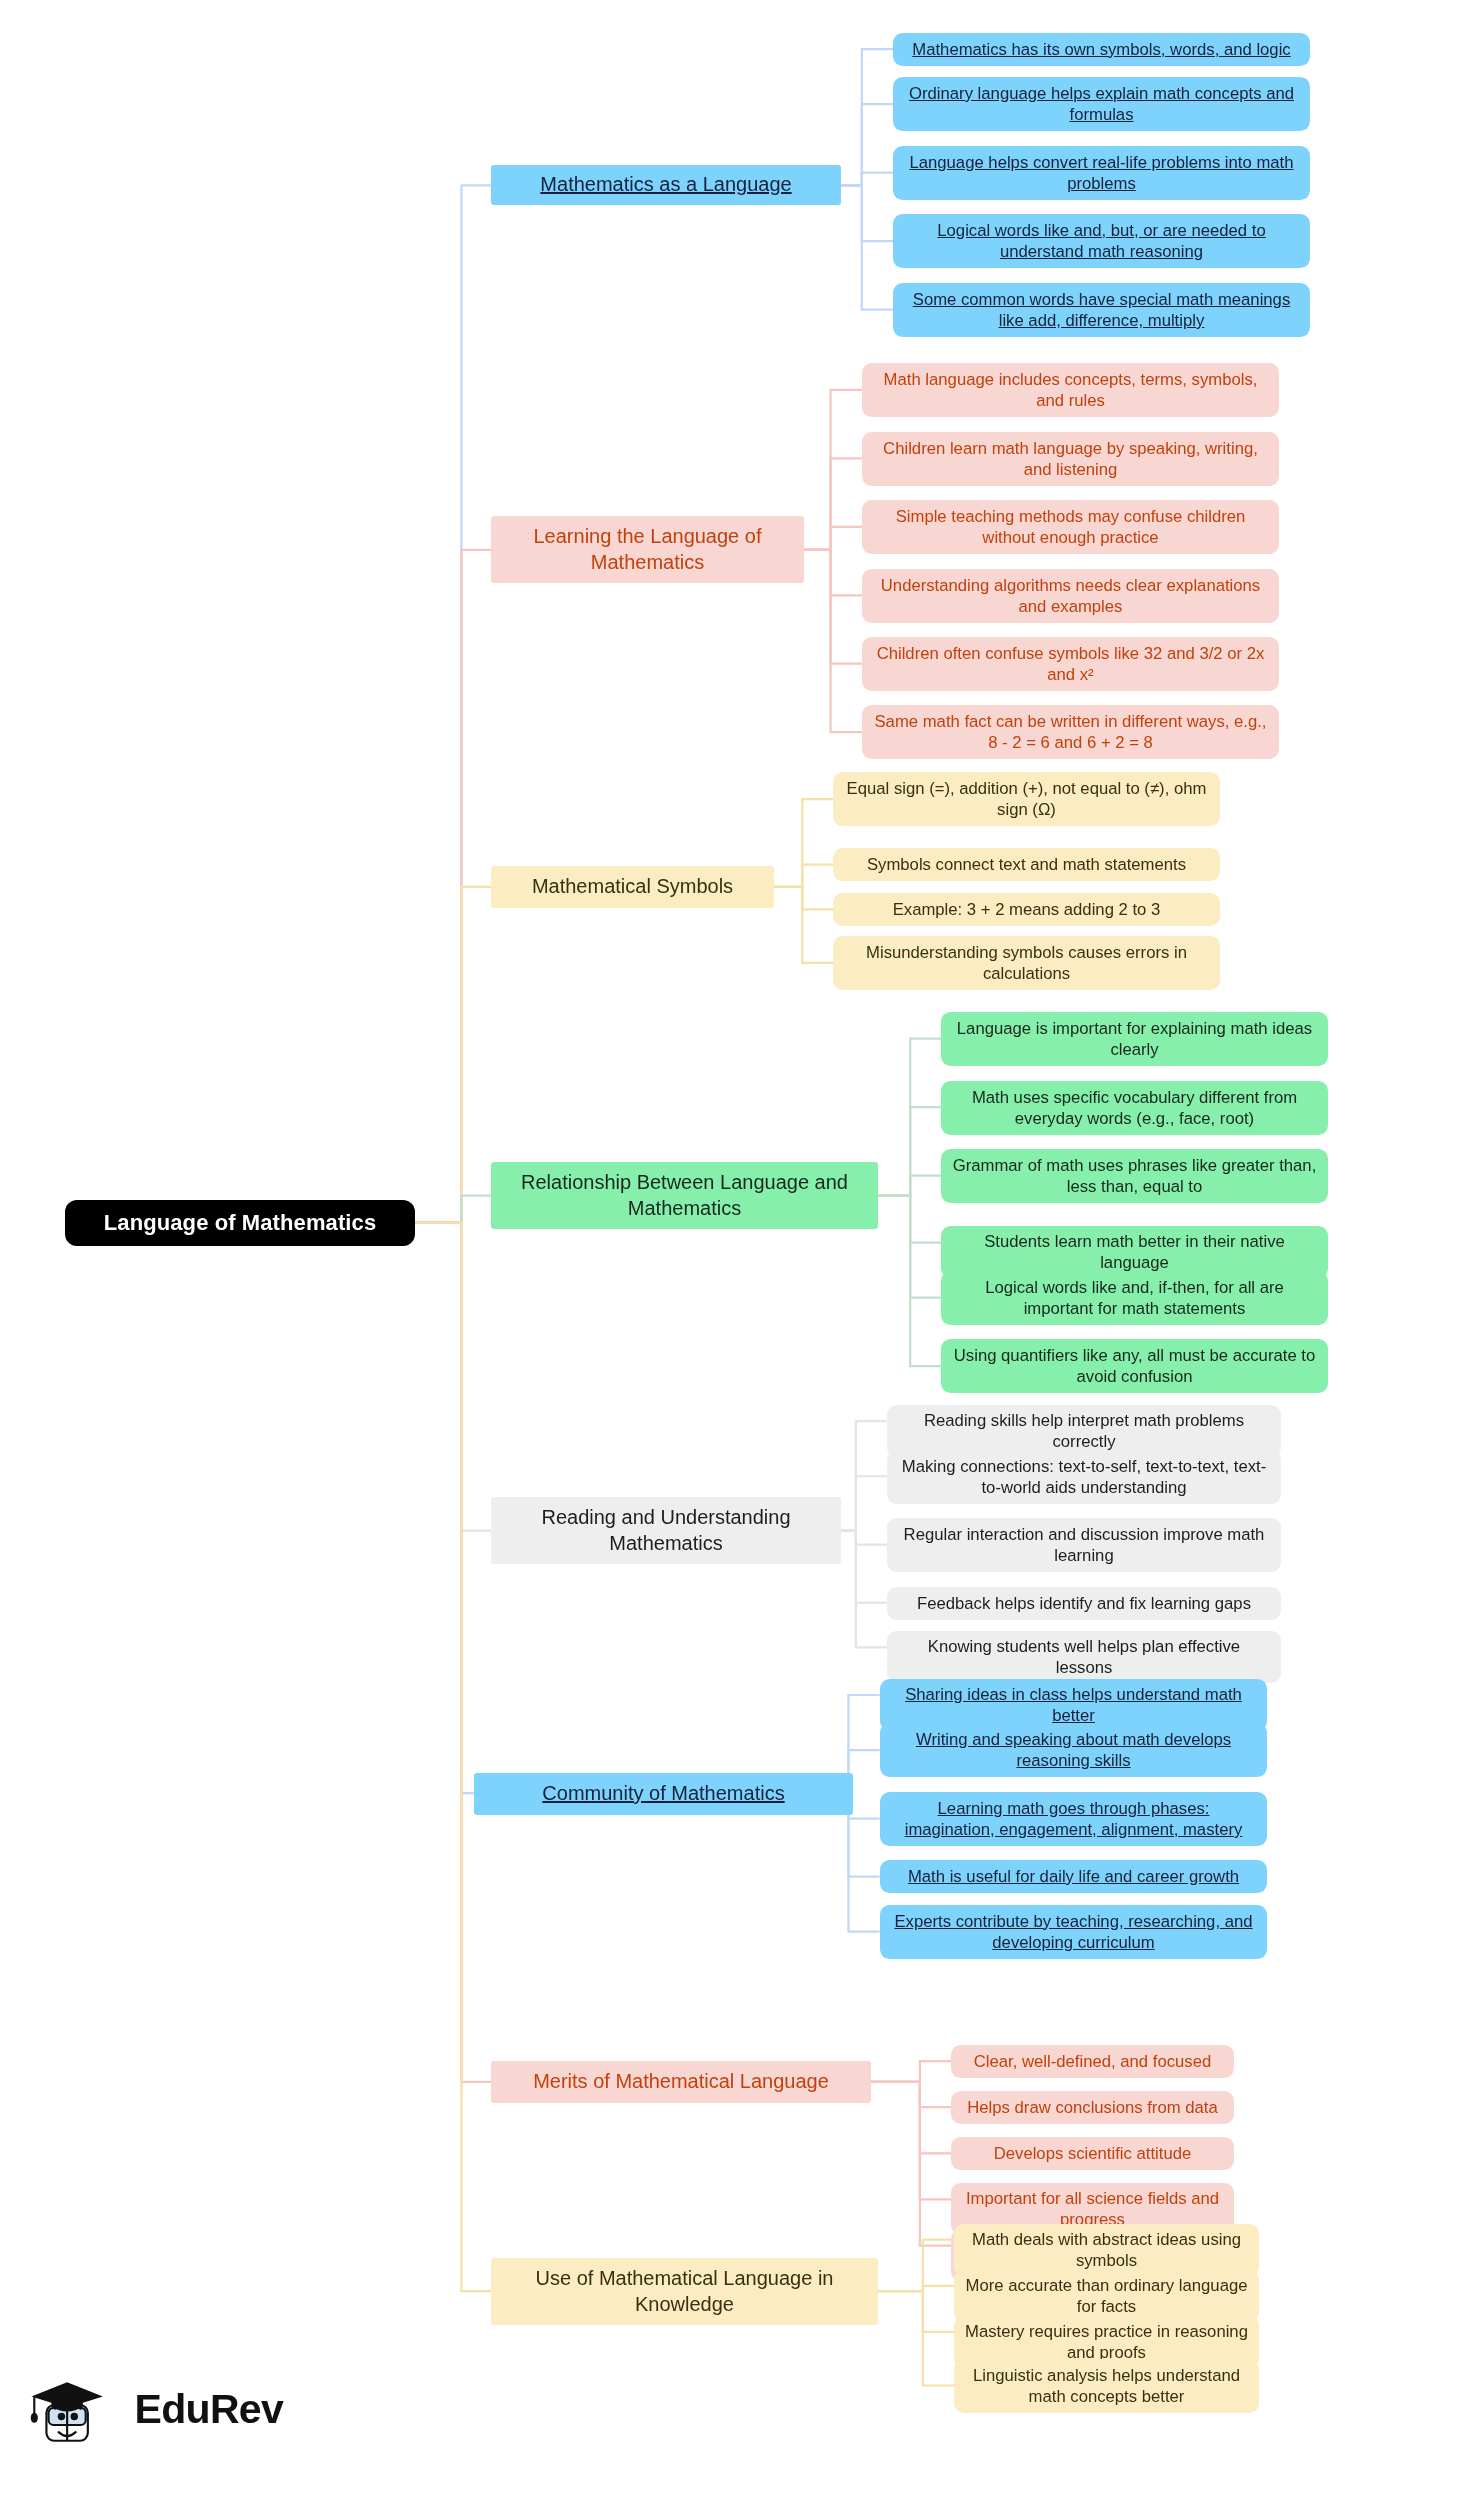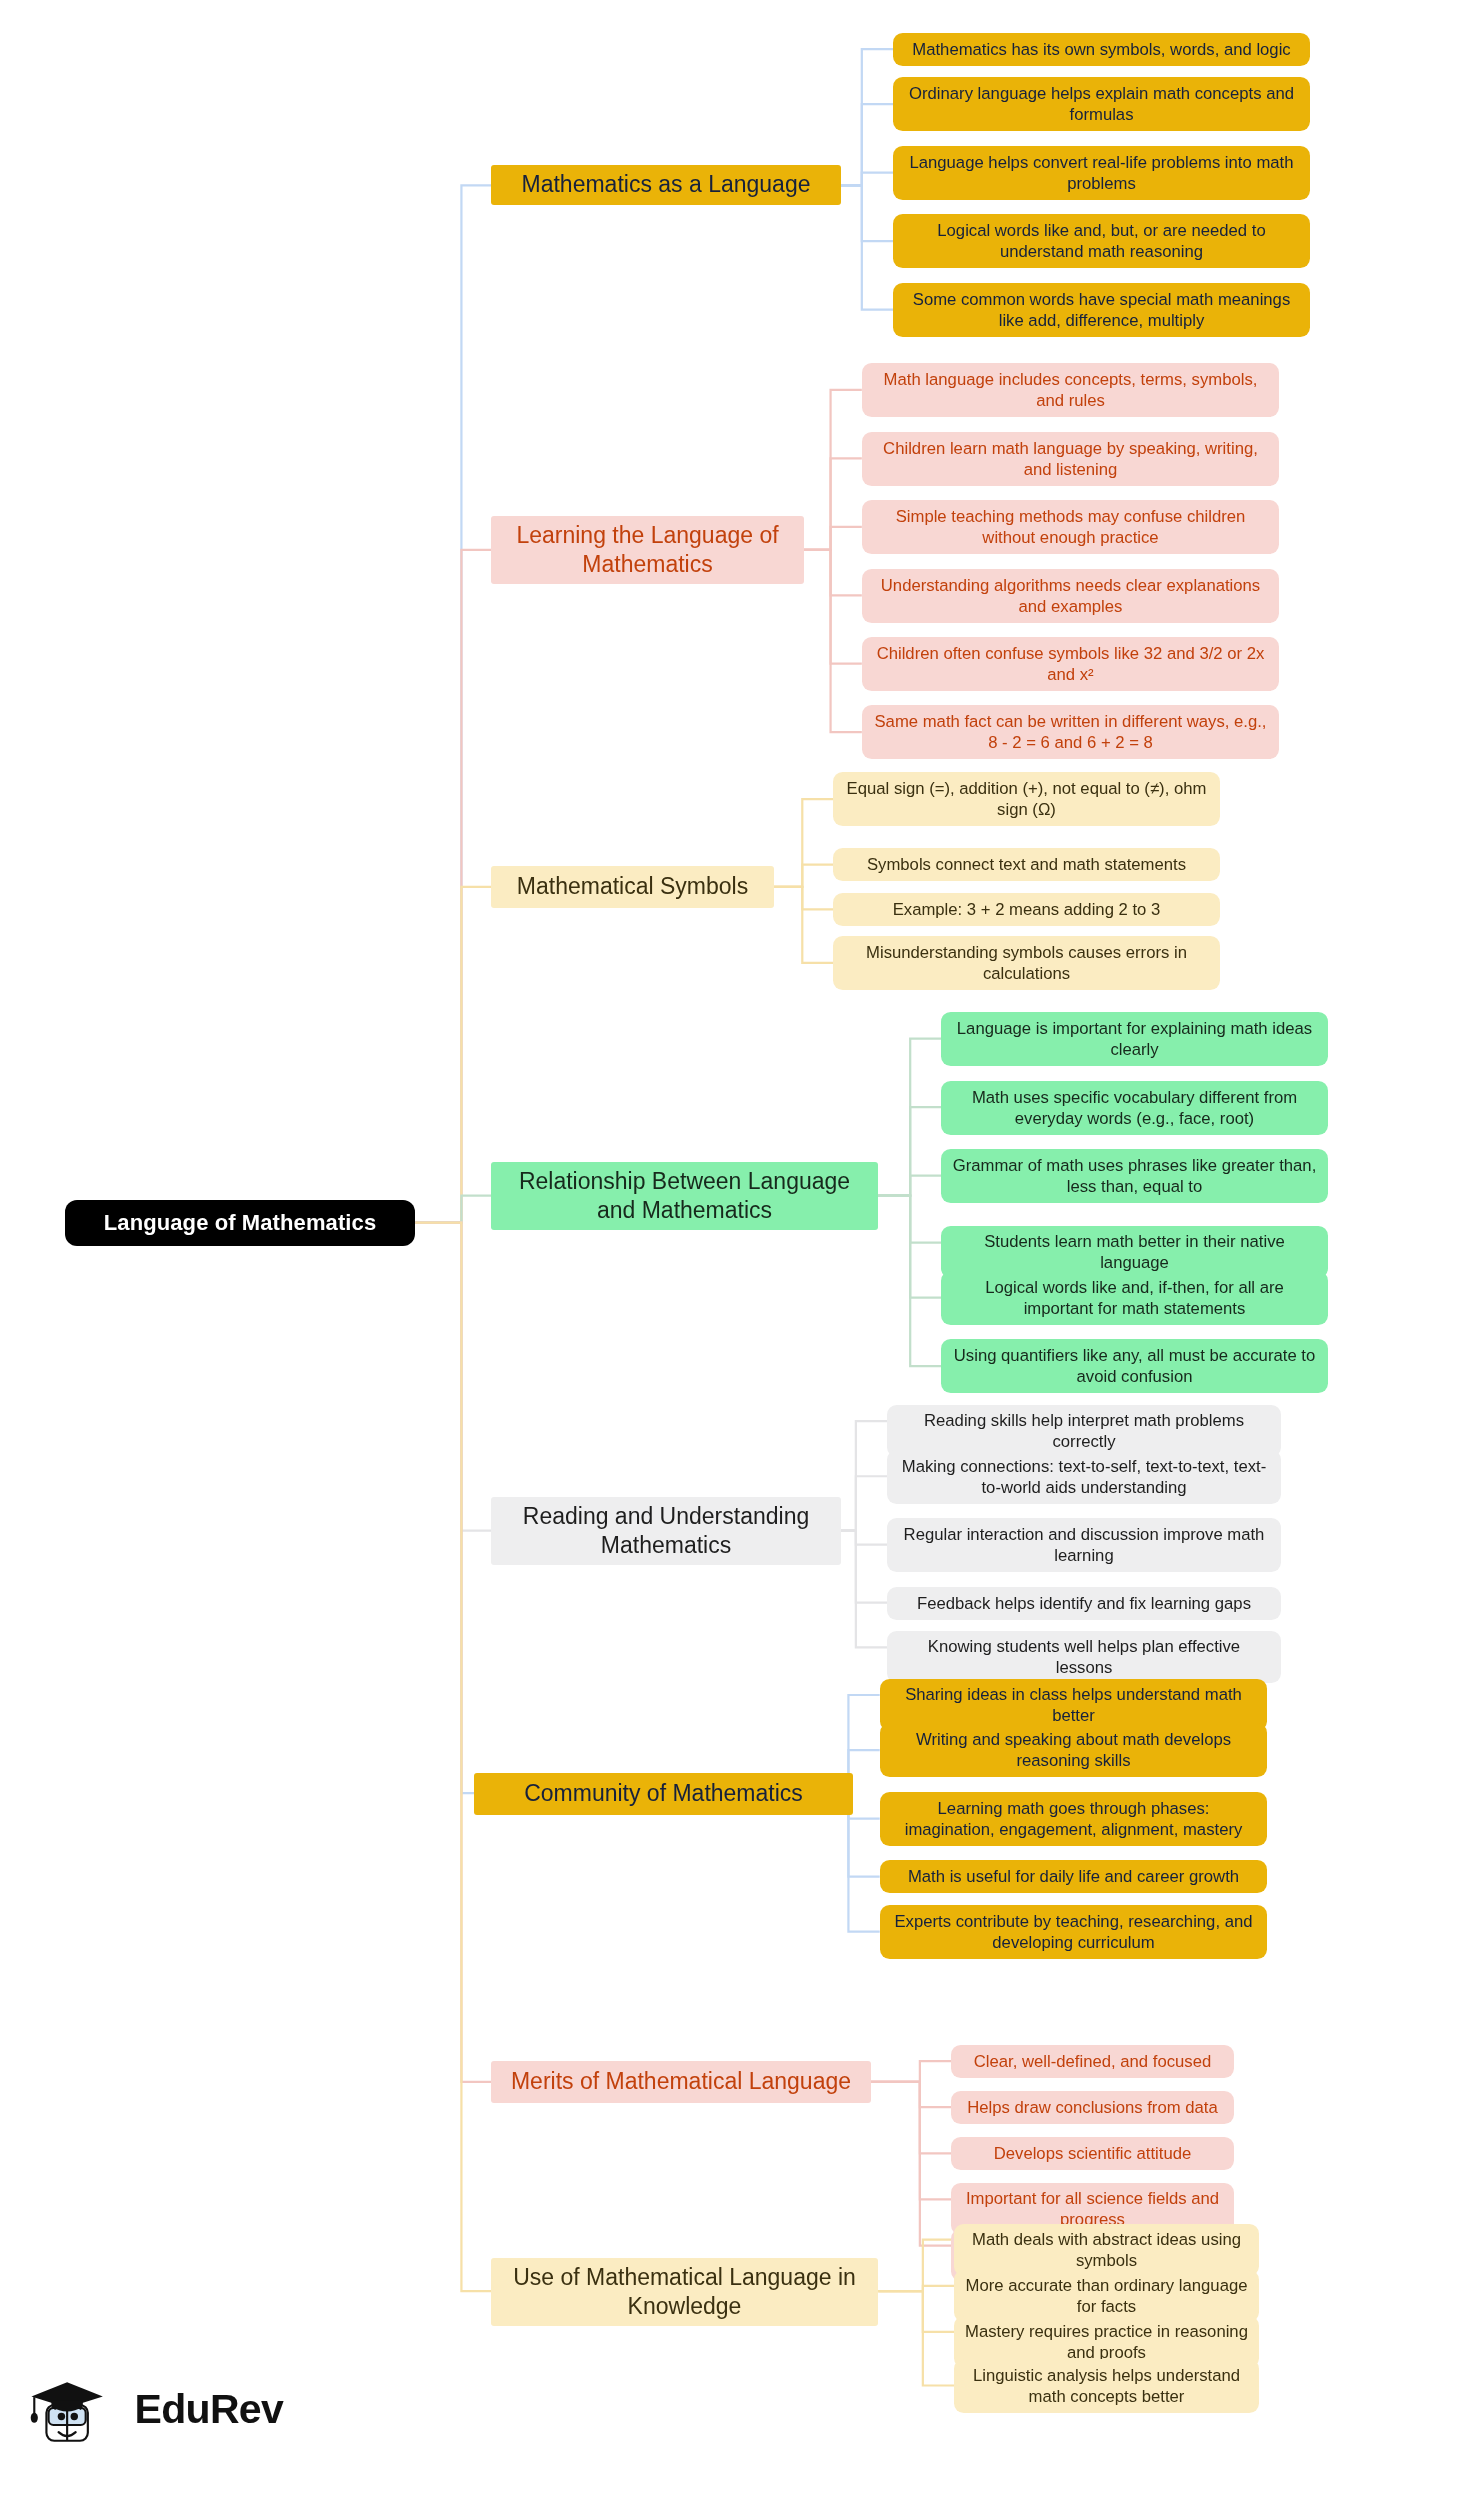--- a/index.html
+++ b/index.html
@@ -35,31 +35,31 @@
   }
   .root {
     background: #000000;
     color: #ffffff;
     font-weight: bold;
     font-size: 22px;
     border-radius: 12px;
     letter-spacing: 0.1px;
   }
   .branch {
-    font-size: 23px;
+    font-size: 20px;
     color: #1a1a1a;
     border-radius: 3px;
   }
   .leaf {
     font-size: 16.7px;
     color: #1d2330;
     border-radius: 9.7px;
   }
   
-  .c-blue   { background: #eab308; color:#16213c; }
+  .c-blue   { background: #7dd3fc; color:#16213c;text-decoration:underline; }
   .c-pink   { background: #f8d7d3; color:#c2410c; }
   .c-yellow { background: #fbecc2; color:#3a3010; }
   .c-green  { background: #86efac; color:#17291c; }
   .c-gray   { background: #eeeeef; color:#1e1e1e; }
 
   
   #logo {
     position: absolute;
     left: 30px;
     top: 2365px;

